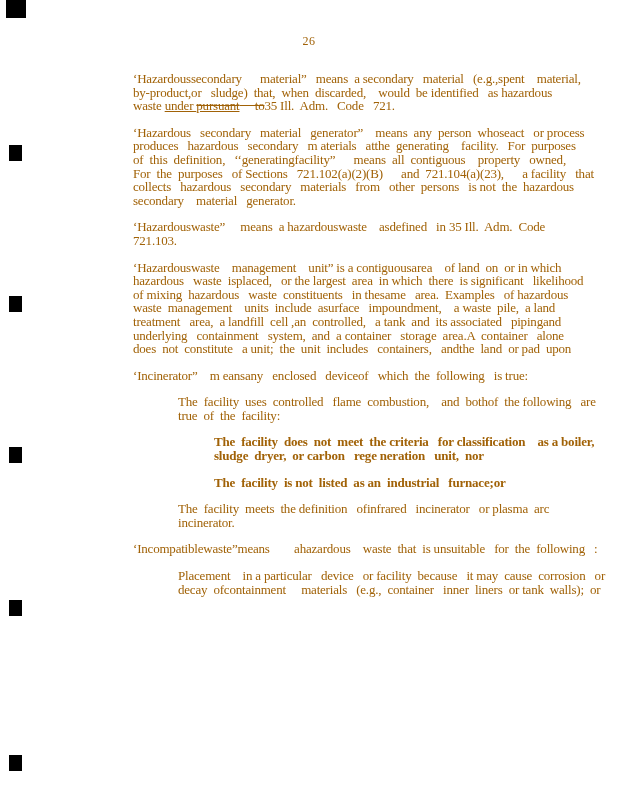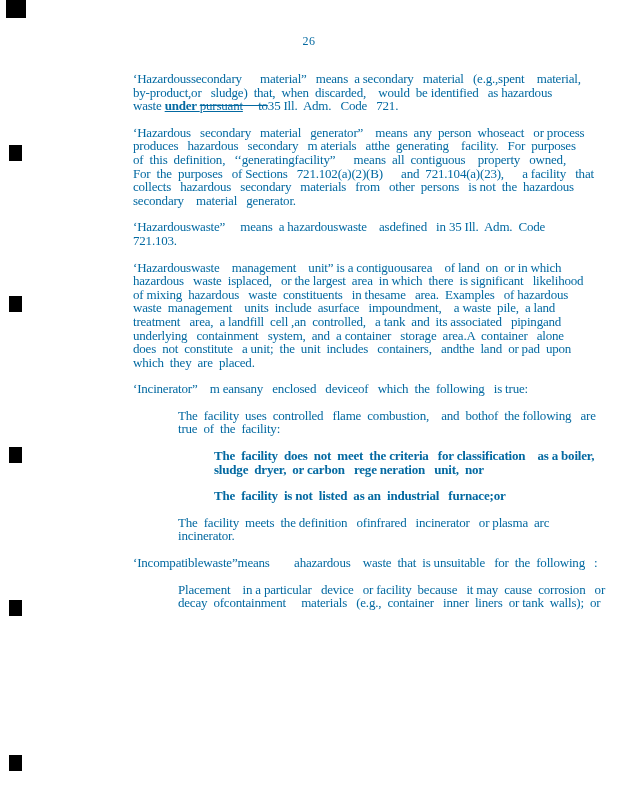--- a/index.html
+++ b/index.html
@@ -1,36 +1,36 @@
 <!DOCTYPE html>
 <html><head>
 <meta charset="utf-8">
 <style>
   html,body{margin:0;padding:0;background:#ffffff;}
   .canvas{
     position:relative;
     width:618px;height:800px;
     background:#ffffff;
     font-family:"Liberation Serif", serif;
-    color:#0369a1;
+    color:#a16207;
     overflow:hidden;
   }
   .page-number{
     position:absolute;top:34px;left:0;width:618px;
     text-align:center;font-size:12px;letter-spacing:0.5px;
   }
   .content{
     position:absolute;left:133px;top:72px;width:420px;
     font-size:13px;line-height:13.6px;letter-spacing:-0.2px;
   }
   .para{margin:0 0 13px 0;}
   .indent1{margin-left:45px;}
   .indent2{margin-left:81px;font-weight:bold;}
   .ln{display:block;white-space:pre;}
-  .ins{text-decoration:underline;font-weight:bold;}
+  .ins{text-decoration:underline;}
   .del{text-decoration:line-through;}
   .insdel{text-decoration:underline line-through;}
   .scan-mark{position:absolute;background:#000000;}
   .m0{left:6px;top:0px;width:20px;height:18px;}
   .m1{left:9px;top:145px;width:13px;height:16px;}
   .m2{left:9px;top:296px;width:13px;height:16px;}
   .m3{left:9px;top:447px;width:13px;height:16px;}
   .m4{left:9px;top:600px;width:13px;height:16px;}
   .m5{left:9px;top:755px;width:13px;height:16px;}
 </style>
@@ -72,21 +72,20 @@
 
 
     <p class="para indent0">
       <span class="ln">‘Hazardouswaste    management    unit” is a contiguousarea    of land  on  or in which</span>
       <span class="ln">hazardous   waste  isplaced,   or the largest  area  in which  there  is significant   likelihood</span>
       <span class="ln">of mixing  hazardous   waste  constituents   in thesame   area.  Examples   of hazardous</span>
       <span class="ln">waste  management    units  include  asurface   impoundment,    a waste  pile,  a land</span>
       <span class="ln">treatment   area,  a landfill  cell ,an  controlled,   a tank  and  its associated   pipingand</span>
       <span class="ln">underlying   containment   system,  and  a container   storage  area.A  container   alone</span>
       <span class="ln">does  not  constitute   a unit;  the  unit  includes   containers,   andthe  land  or pad  upon</span>
-      <span class="ln">which  they  are  placed.</span>
     </p>
 
     <p class="para indent0">
       <span class="ln">‘Incinerator”    m eansany   enclosed   deviceof   which  the  following   is true:</span>
     </p>
 
     <p class="para indent1">
       <span class="ln">The  facility  uses  controlled   flame  combustion,    and  bothof  the following   are</span>
       <span class="ln">true  of  the  facility:</span>
     </p>

